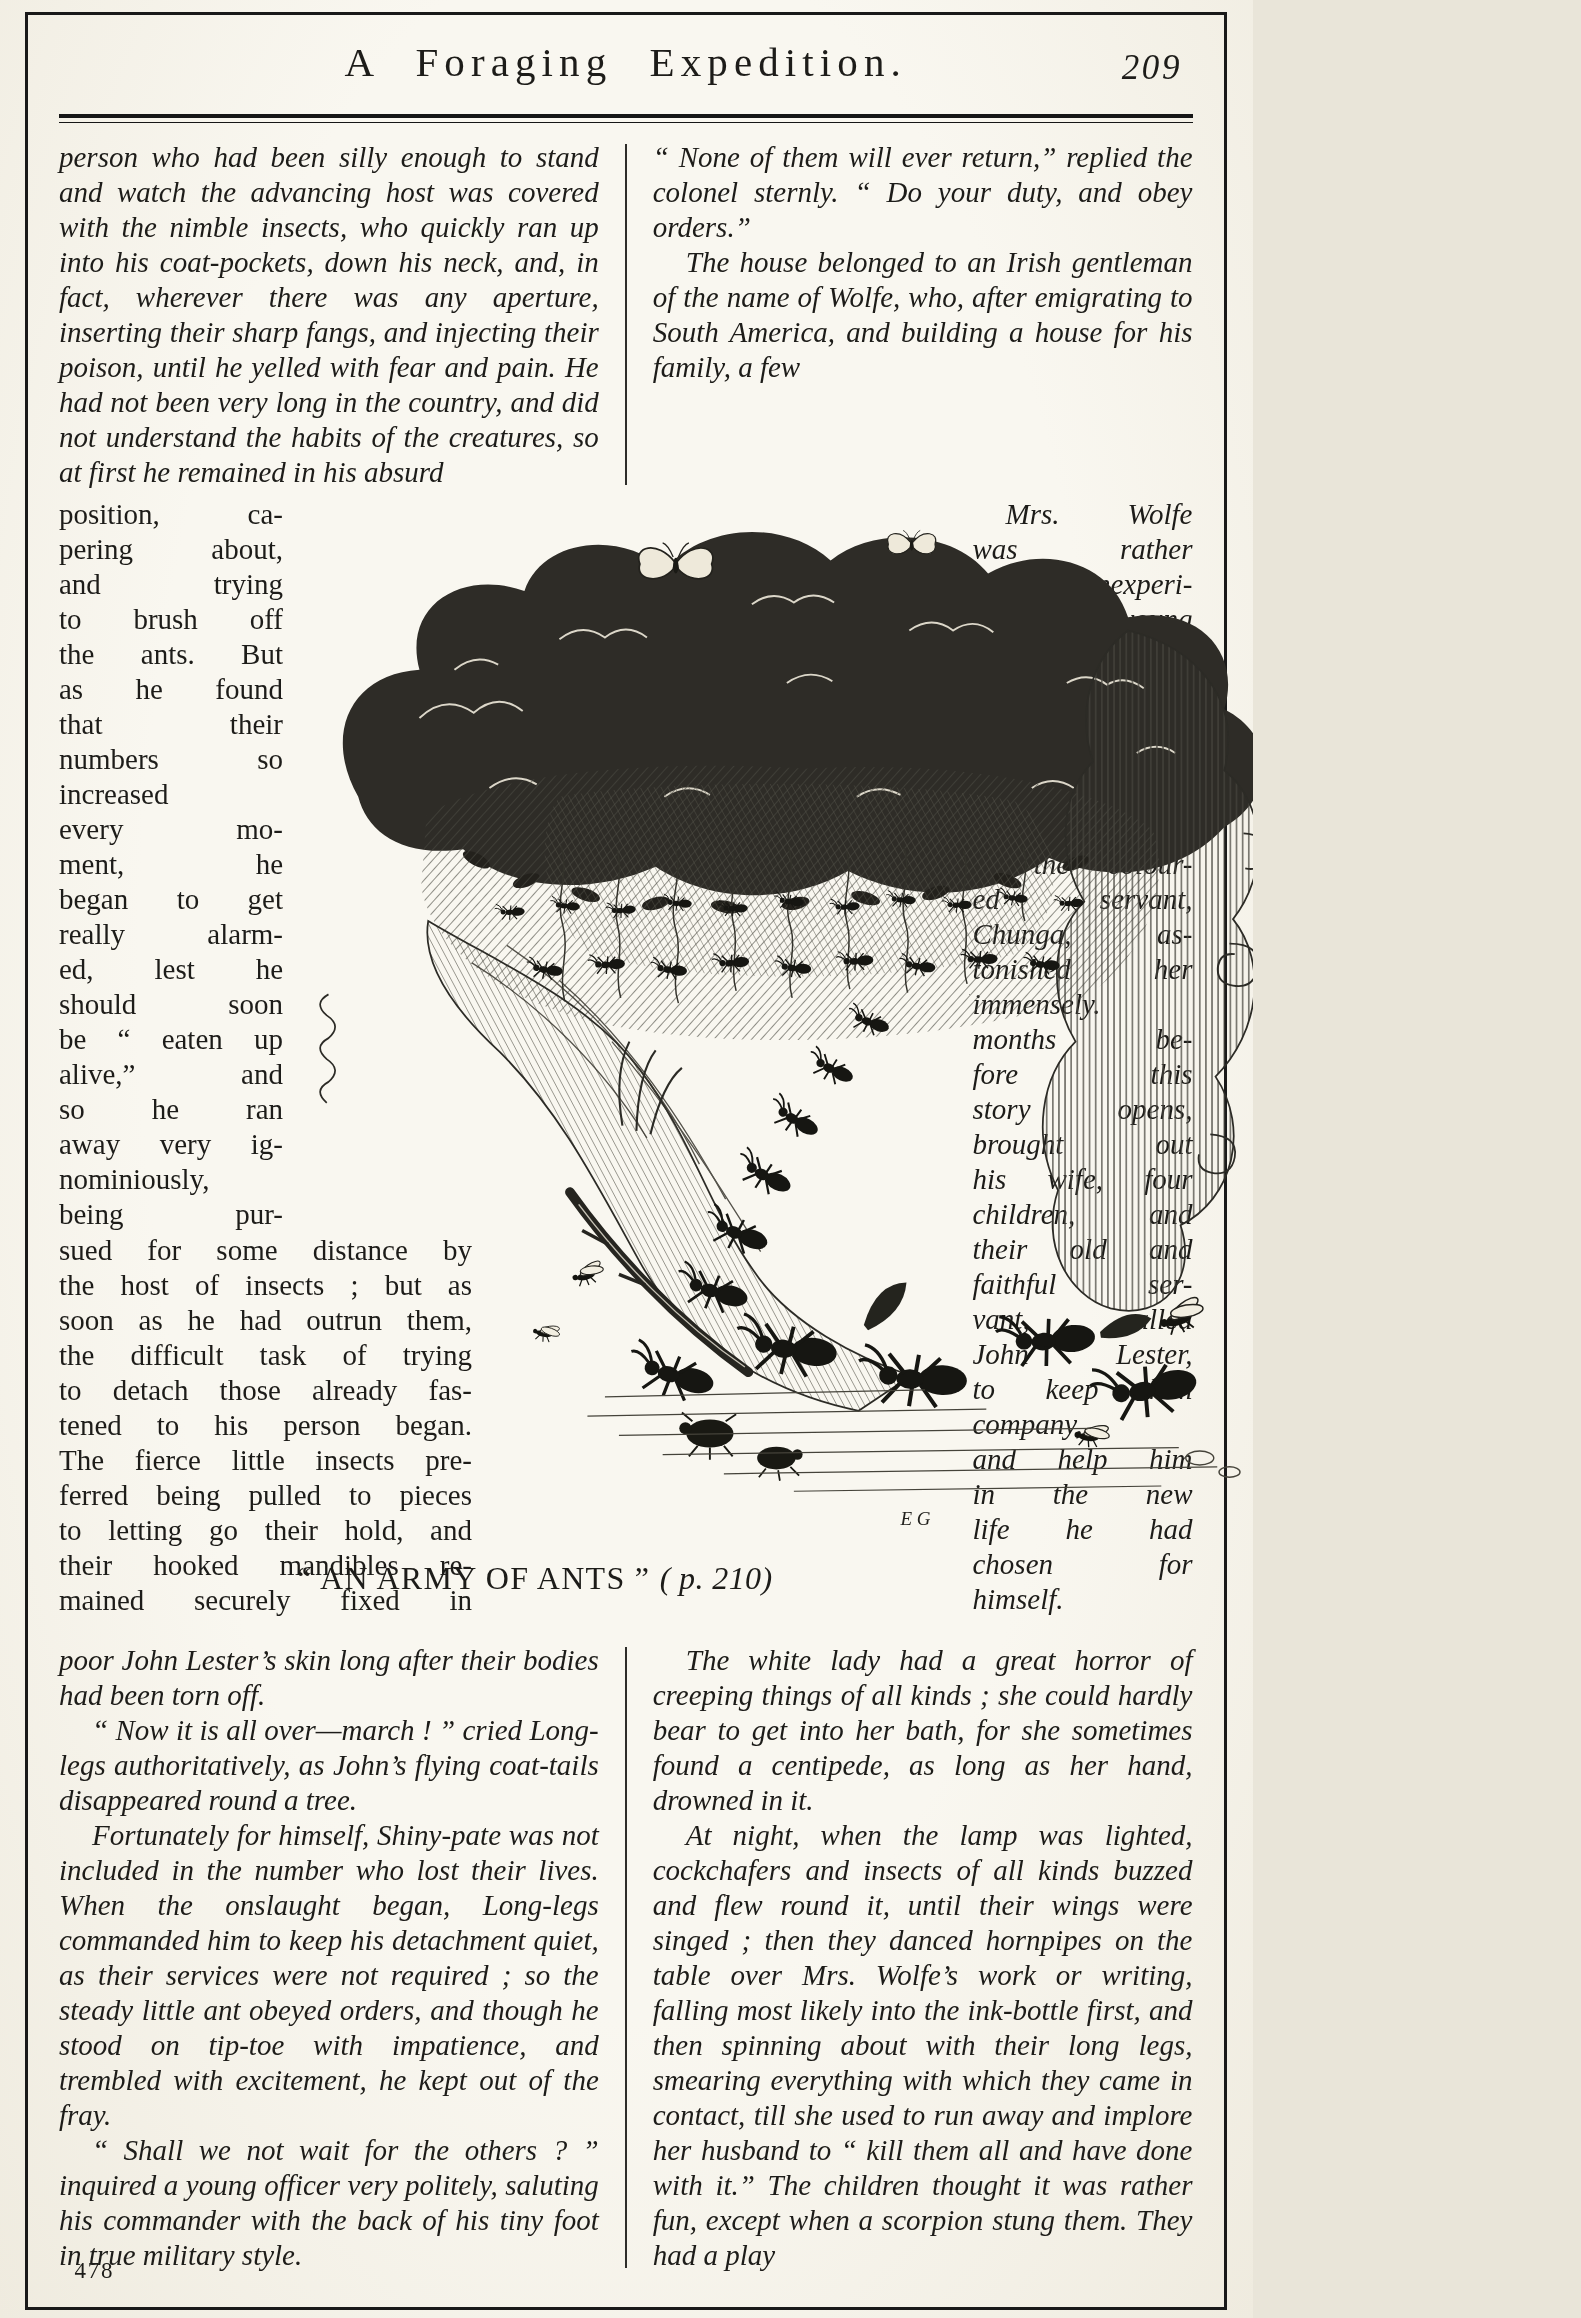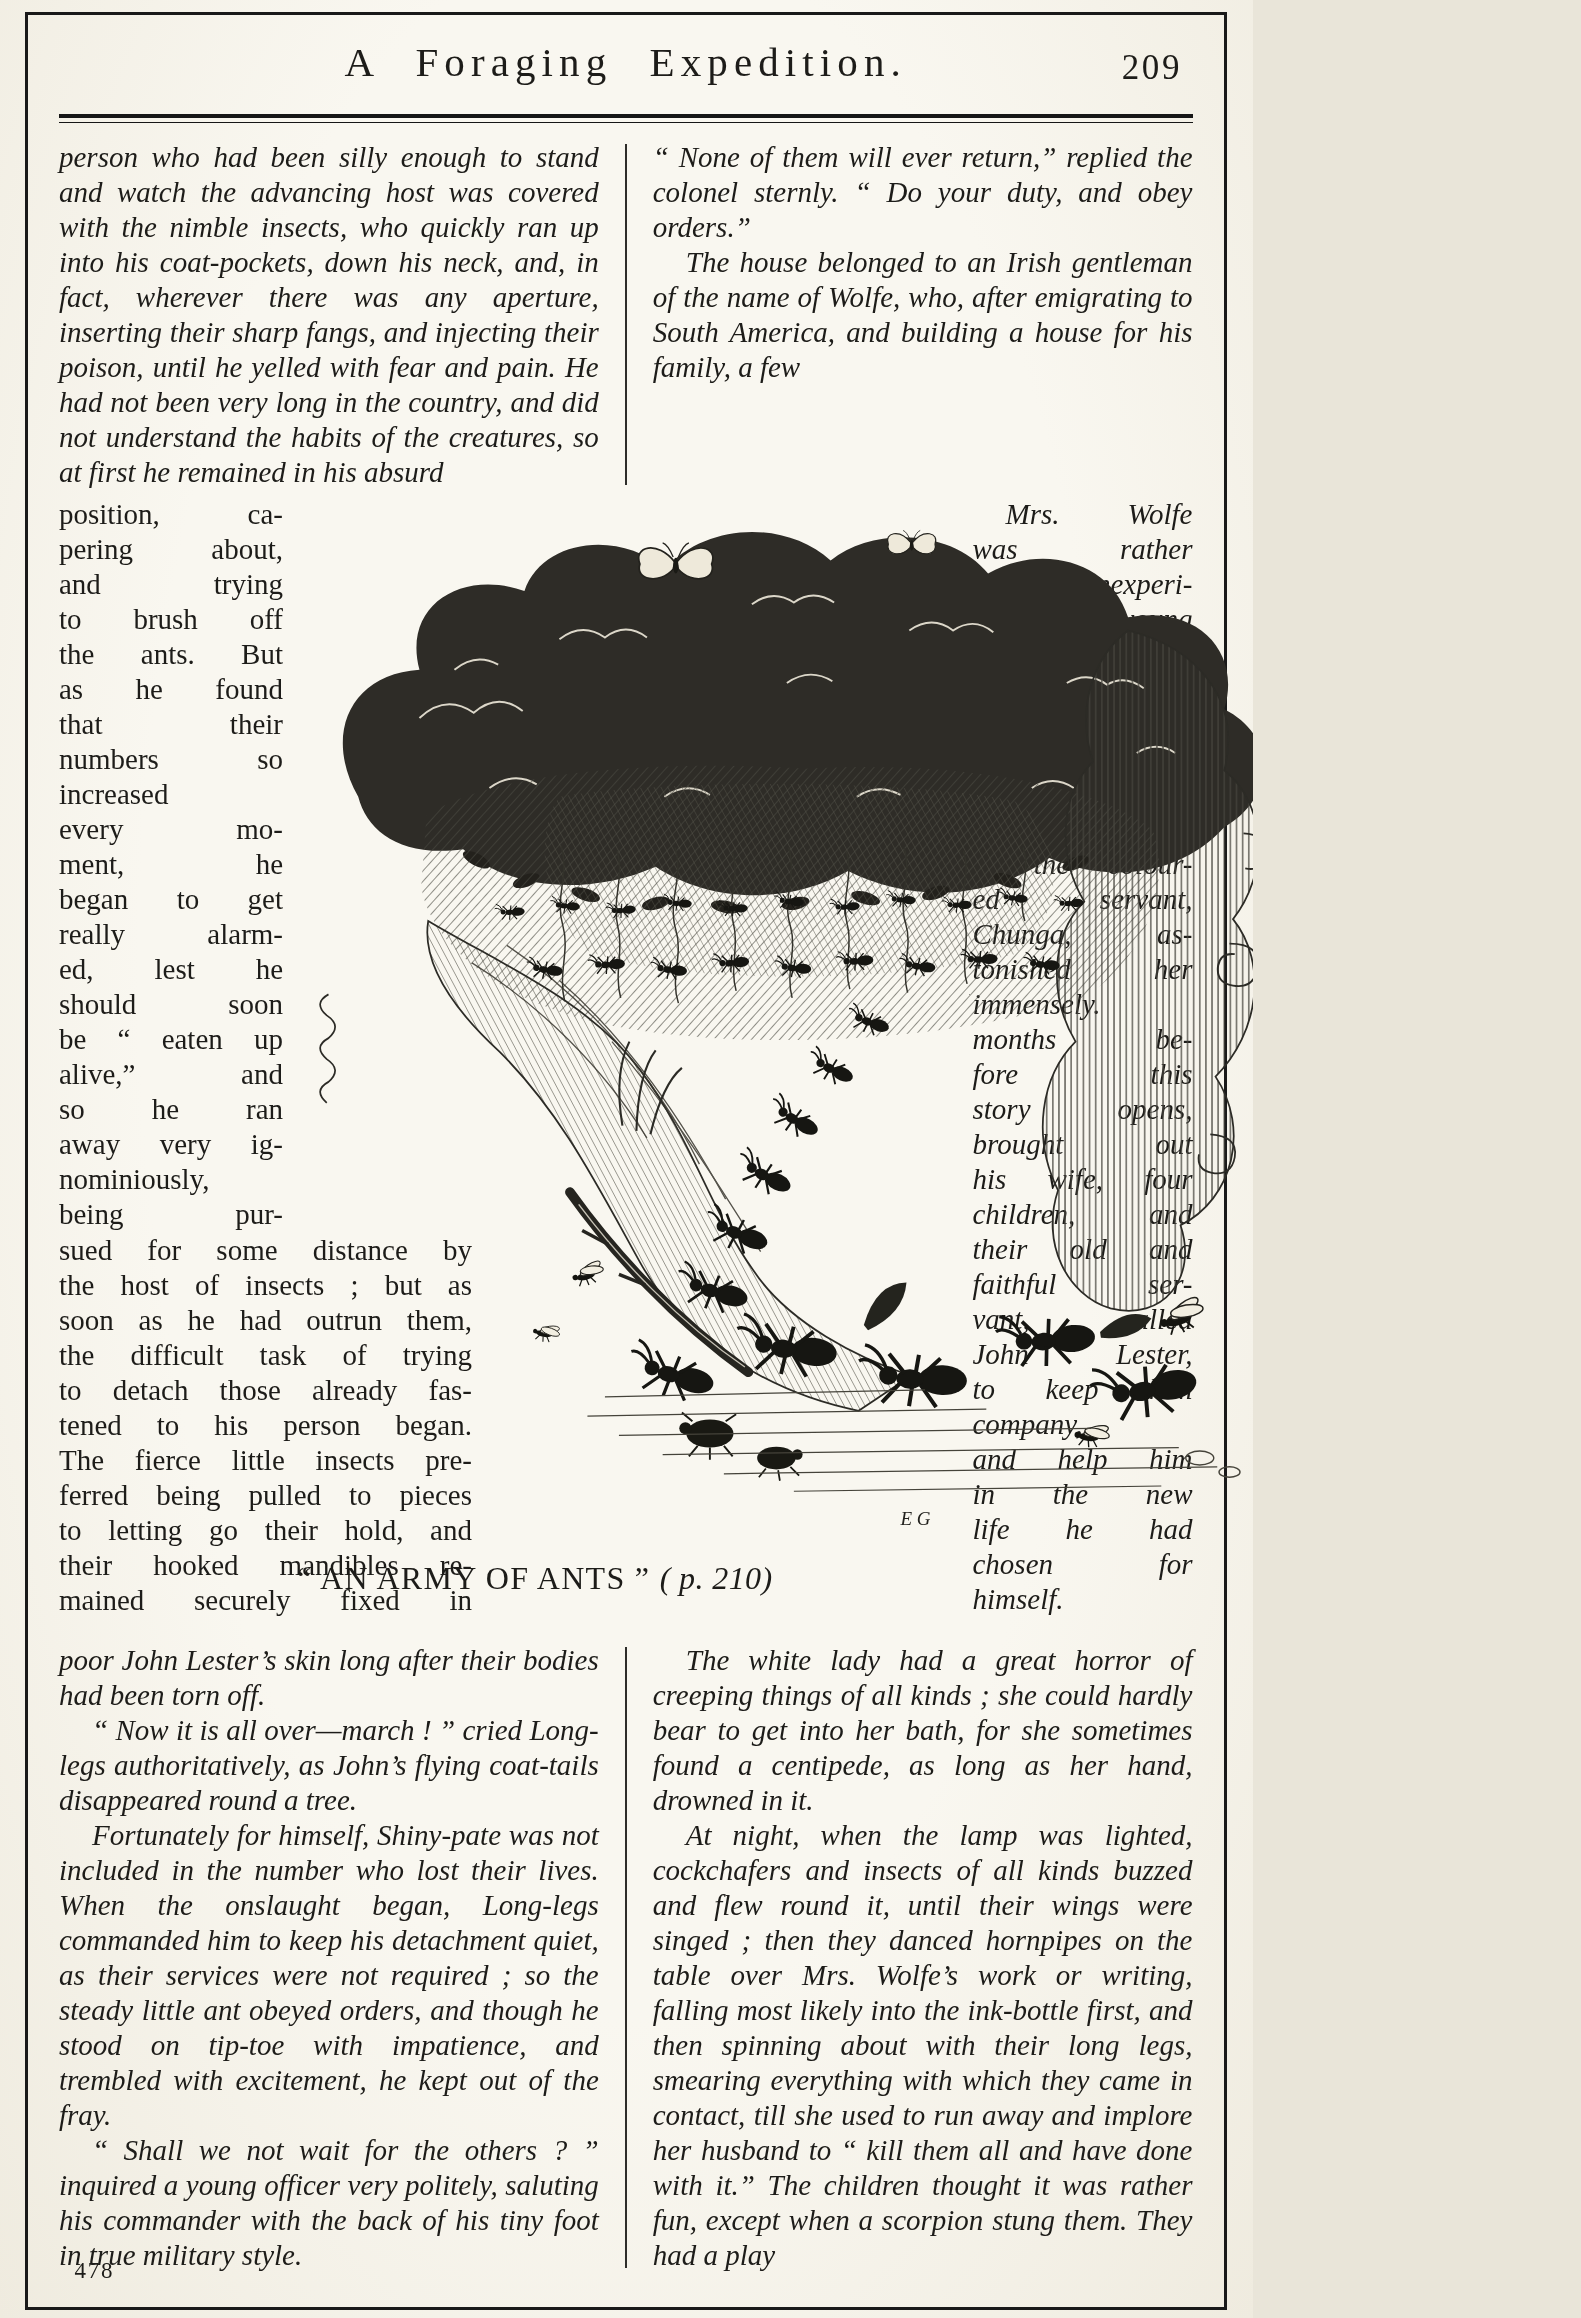--- a/index.html
+++ b/index.html
@@ -22,21 +22,21 @@
     position:absolute;left:31.5px;right:31.5px;top:12.2px;bottom:12.2px;
     font-size:29px;line-height:35px;
   }
   
   .masthead{position:relative;height:73px;margin-top:8.7px;}
   .title{
     position:absolute;left:0;right:0;top:8.7px;margin:0;
     text-align:center;font-size:41px;font-weight:400;
     letter-spacing:6.1px;word-spacing:21px;
   }
-  .pagenum{position:absolute;right:10.5px;top:14px;font-size:35px;letter-spacing:2.6px;}
+  .pagenum{position:absolute;right:10.5px;top:14px;font-size:35px;letter-spacing:2.6px;font-style:italic;}
   .rule{height:3.5px;border-top:4.4px solid #161616;border-bottom:1.7px solid #161616;margin-top:5.2px;}
   
   .band{display:grid;grid-template-columns:1fr 1fr;column-gap:54px;position:relative;}
   .band-a{margin-top:17.5px;}
   .divider{position:absolute;left:calc(50% - 0.9px);top:3.5px;bottom:5.2px;width:1.7px;background:#2e2d2a;}
   p{margin:0;text-align:justify;font-style:italic;}
   .indent{text-indent:33px;}
   
   .band-b{position:relative;height:1146px;margin-top:7px;}
   .wrap-left-upper{position:absolute;left:0;top:0;width:224px;}

